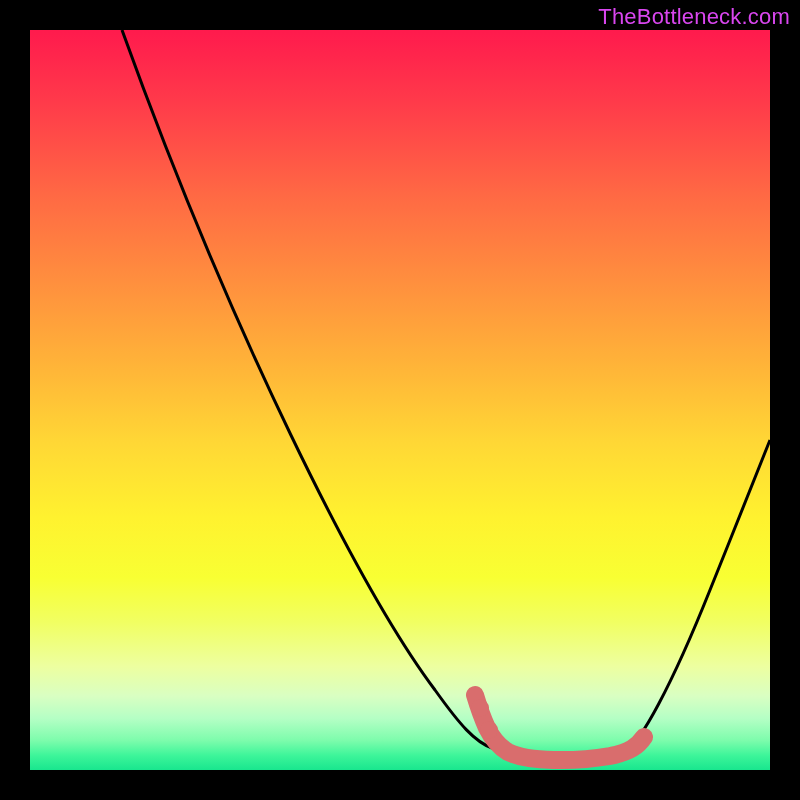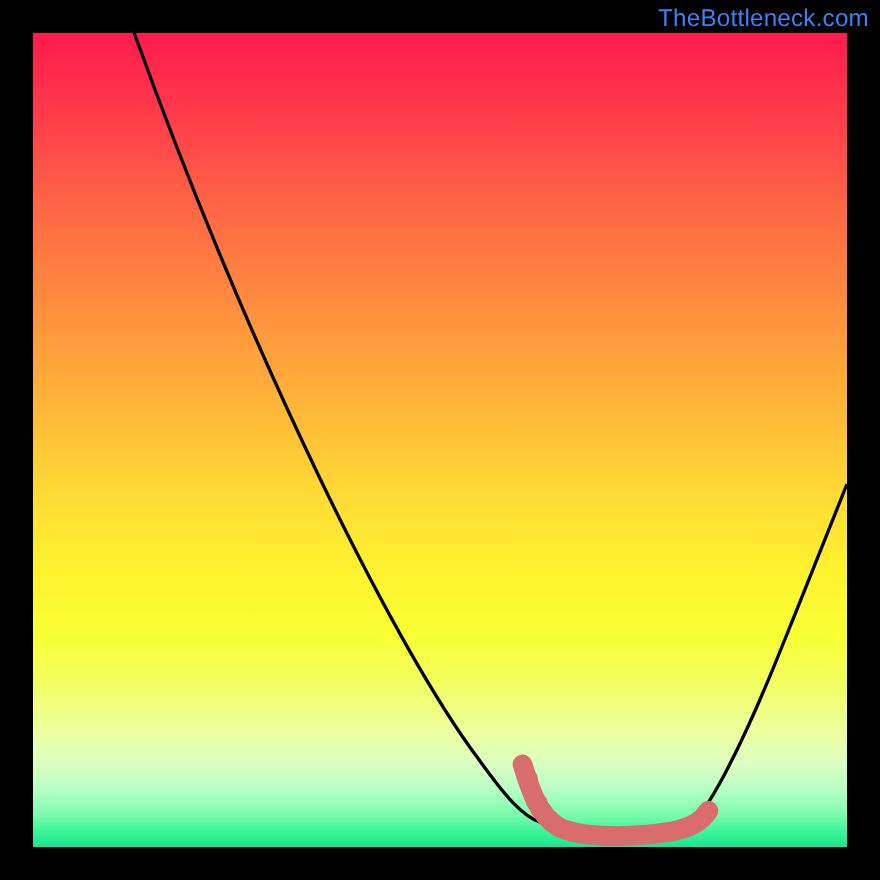--- a/index.html
+++ b/index.html
@@ -41,21 +41,21 @@
       #b5ffc5 93%,
       #7dfcac 96%,
       #3ef59a 98%,
       #19e68e 100%
     );
   }
   .watermark {
     position: absolute;
     top: 4px;
     right: 10px;
-    color: #3b82f6;
+    color: #d946ef;
     font-size: 22px;
     letter-spacing: 0.2px;
     user-select: none;
   }
   svg.curve {
     position: absolute;
     left: 0;
     top: 0;
     width: 740px;
     height: 740px;

